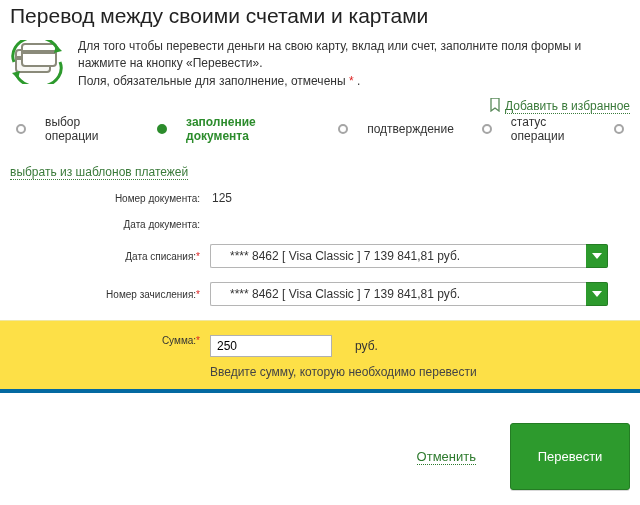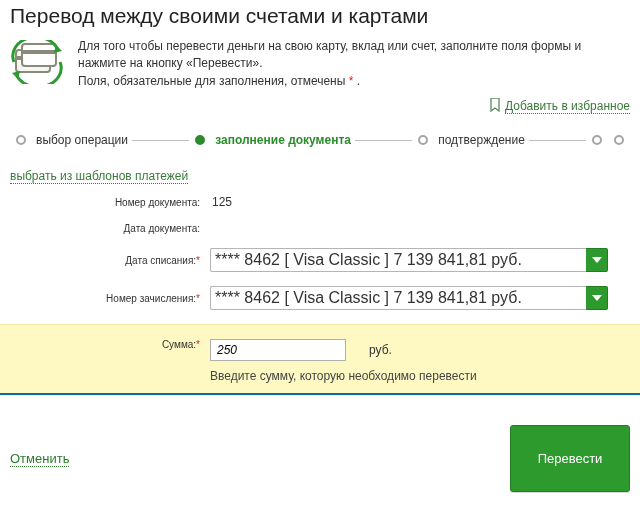--- a/index.html
+++ b/index.html
@@ -20,33 +20,34 @@
     padding-top: 4px;
   }
   .intro-row { display: flex; gap: 12px; margin-bottom: 8px; }
   .intro-icon { flex: 0 0 56px; padding-top: 2px; }
   .intro-text { font-size: 12px; line-height: 1.45; color: #333; }
   .req-star { color: #d22; }
   .fav-row {
     text-align: right;
     font-size: 12px;
     color: #3a7a3a;
-    margin-bottom: 18px;
+    margin-bottom: 0;
   }
   .fav-row a {
     color: #3a7a3a;
     text-decoration: none;
     border-bottom: 1px dotted #3a7a3a;
   }
   .fav-icon { margin-right: 4px; display:inline-block; vertical-align:-2px; }
   .wizard {
     display: flex;
     align-items: center;
     margin: 0 0 22px 0;
     font-size: 11px;
+    gap: 9px;
   }
   .wiz-line { height:1px; background:#bfbfbf; flex:1 1 auto; }
   .wiz-dot {
     width:10px; height:10px; border-radius:50%;
     border:2px solid #a5a5a5; background:#fff; margin: 0 6px; flex:0 0 auto;
   }
   .wiz-dot.on { border-color:#2c8c2c; background:#2c8c2c; }
   .wiz-label { font-size:12px; color:#333; font-weight:normal; padding: 0 4px; }
   .wiz-label.on { color:#2c8c2c; font-weight:bold; }
   .tmpl-link {
@@ -68,58 +69,57 @@
     display:flex; align-items:stretch;
     width: 398px;
     height:24px;
   }
   .sel-text {
     flex:1 1 auto;
     border:1px solid #b5b5b5;
     border-right:none;
     border-radius:2px 0 0 2px;
     background:#fff;
-    padding:0 4px;
-    font-size:16px;
+    padding:0 19px;
+    font-size:12px;
     line-height:22px;
     white-space:nowrap;
     overflow:hidden;
   }
   .sel-btn {
     flex:0 0 22px;
     background:#2d9a2d;
     border:1px solid #247c24;
     border-left:none;
     border-radius:0 2px 2px 0;
     display:flex; align-items:center; justify-content:center;
     cursor:pointer;
   }
   .sel-btn svg { display:block; }
   .amount-row-wrap {
-    background:#fef9c3;
+    background:#fde047;
     border-top:1px solid #f0e7a0;
-    border-bottom:2px solid #0369a1;
+    border-bottom:4px solid #0369a1;
     padding:14px 10px 10px 10px;
     margin: 0 -10px 30px -10px;
   }
   .amount-inner { display:flex; align-items:flex-start; }
   .amount-input {
-    width:136px; height:22px;
+    width:122px; height:22px;
     border:1px solid #b0b0b0;
     background:#fff;
     padding:0 6px;
     font-size:12px;
-    font-style:italic;
   }
   .amount-curr { font-size:12px; padding-left:23px; line-height:22px; }
   .amount-hint {
     font-size:12px; color:#444; margin-top:8px;
   }
   .actions {
-    display:flex; justify-content:space-between; align-items:center;
+    display:flex; justify-content:flex-end; align-items:center;
     gap:34px;
   }
   .btn-cancel {
     color:#2d7a2d; font-size:13px;
     text-decoration:none; border-bottom:1px dotted #2d7a2d;
   }
   .btn-primary {
     background:#2d9a2d;
     border:1px solid #247c24;
     border-radius:3px;
@@ -147,21 +147,21 @@
       <rect x="12" y="4" width="34" height="22" rx="3" fill="#ffffff" stroke="#8a8a7a" stroke-width="2"></rect>
       <rect x="12" y="10" width="34" height="4" fill="#8a8a7a"></rect>
       <path d="M 4 22 A 22 18 0 0 1 48 10" fill="none" stroke="#2d9a2d" stroke-width="3"></path>
       <polygon points="46,5 52,11 44,13" fill="#2d9a2d"></polygon>
       <path d="M 50 22 A 22 18 0 0 1 6 34" fill="none" stroke="#2d9a2d" stroke-width="3"></path>
       <polygon points="8,39 2,33 10,31" fill="#2d9a2d"></polygon>
     </svg>
   </div>
   <div class="intro-text">
     <span>Для того чтобы перевести деньги на свою карту, вклад или счет, заполните поля формы и нажмите на кнопку «Перевести».</span><br>
-    <span>Поля, обязательные для заполнения, отмечены </span><span class="req-star">*</span><span> .</span>
+    <span>Поля, обязательные для заполнение, отмечены </span><span class="req-star">*</span><span> .</span>
   </div>
 </div>
 
 <div class="fav-row">
   <span class="fav-icon">
     <svg width="12" height="14" viewBox="0 0 12 14">
           <path d="M2 0 h8 v13 l-4-3 -4 3 z" fill="none" stroke="#5a8a5a" stroke-width="1.3"></path>
         </svg>
   </span><a href="#">Добавить в избранное</a>
 </div>
@@ -170,20 +170,21 @@
   <span class="wiz-dot"></span>
   <span class="wiz-label">выбор операции</span>
   <span class="wiz-line"></span>
   <span class="wiz-dot on"></span>
   <span class="wiz-label on">заполнение документа</span>
   <span class="wiz-line"></span>
   <span class="wiz-dot"></span>
   <span class="wiz-label">подтверждение</span>
   <span class="wiz-line"></span>
   <span class="wiz-dot"></span>
+  <span class="wiz-label">статус операции</span>
   <span class="wiz-dot" style="margin-left:6px;"></span>
 </div>
 
 <a href="#" class="tmpl-link">выбрать из шаблонов платежей</a>
 
 <div class="form">
 
   <div class="fld-row">
     <div class="fld-label">Номер документа:</div>
     <div class="fld-body">

